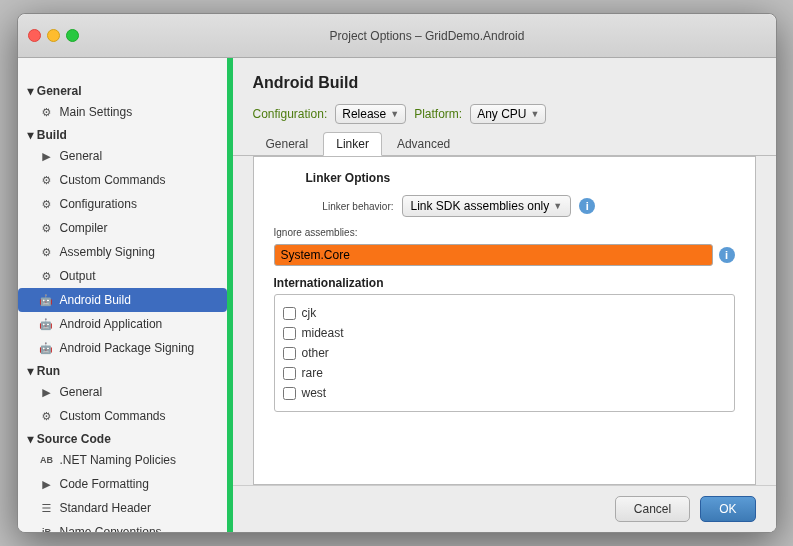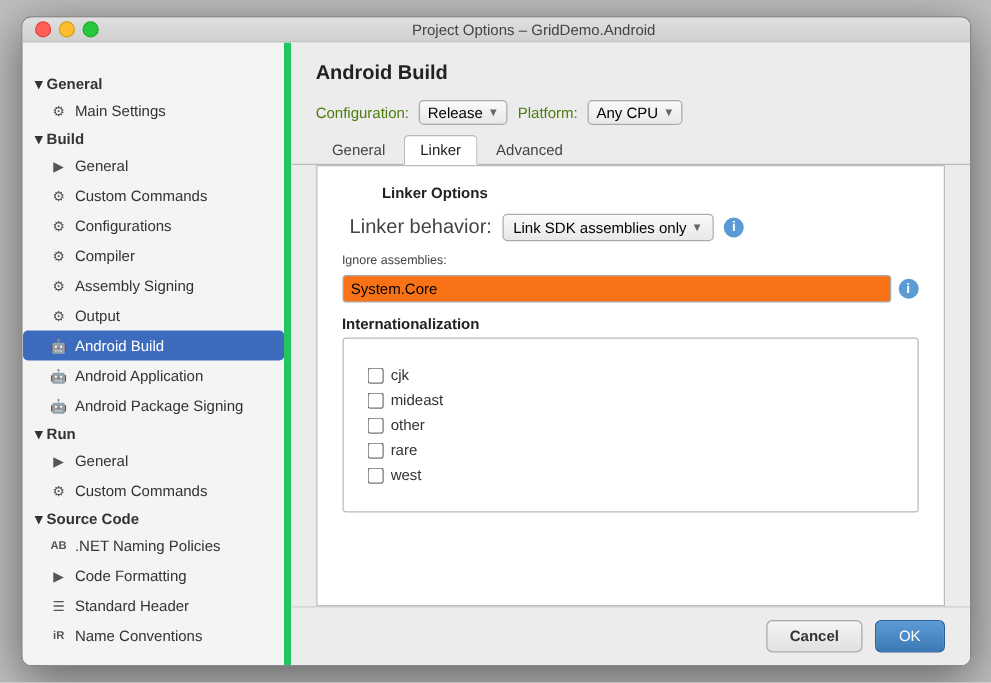--- a/index.html
+++ b/index.html
@@ -19,21 +19,21 @@
       background: #ececec;
       border-radius: 8px;
       box-shadow: 0 10px 40px rgba(0,0,0,0.5), inset 0 1px 0 rgba(255,255,255,0.8);
       display: flex;
       flex-direction: column;
       overflow: hidden;
       border: 1px solid #888;
     }
     .titlebar {
       background: linear-gradient(to bottom, #e0e0e0, #d0d0d0);
-      height: 20px;
+      height: 44px;
       display: flex;
       align-items: center;
       padding: 0 10px;
       border-bottom: 1px solid #aaa;
       border-radius: 8px 8px 0 0;
       flex-shrink: 0;
     }
     .traffic-lights {
       display: flex;
       gap: 6px;
@@ -176,21 +176,21 @@
     }
     .form-row {
       display: flex;
       align-items: center;
       margin-bottom: 10px;
       gap: 8px;
     }
     .form-label {
       width: 120px;
       color: #444;
-      font-size: 16px;
+      font-size: 10px;
       text-align: right;
       flex-shrink: 0;
     }
     .info-icon {
       width: 16px;
       height: 16px;
       border-radius: 50%;
       background: #5b9bd5;
       color: white;
       display: flex;
@@ -241,21 +241,21 @@
     }
     .sub-section-desc {
       font-size: 11px;
       color: #555;
       margin-bottom: 8px;
       line-height: 1.4;
     }
     .checkbox-list {
       border: 1px solid #bbb;
       border-radius: 3px;
-      padding: 19px;
+      padding: 8px;
       background: white;
     }
     .checkbox-item {
       display: flex;
       align-items: center;
       gap: 6px;
       padding: 3px 0;
       font-size: 12px;
       color: #333;
     }
@@ -274,21 +274,20 @@
     .btn {
       padding: 5px 18px;
       border-radius: 5px;
       font-size: 12px;
       cursor: pointer;
       border: 1px solid #aaa;
     }
     .btn-cancel {
       background: linear-gradient(to bottom, #f5f5f5, #e0e0e0);
       color: #333;
-      font-weight: bold;
     }
     .btn-ok {
       background: linear-gradient(to bottom, #5b9bd5, #3d7ab5);
       color: white;
       border-color: #2a5fa0;
       font-weight: 500;
     }
   </style>
 </head>
 <body>

